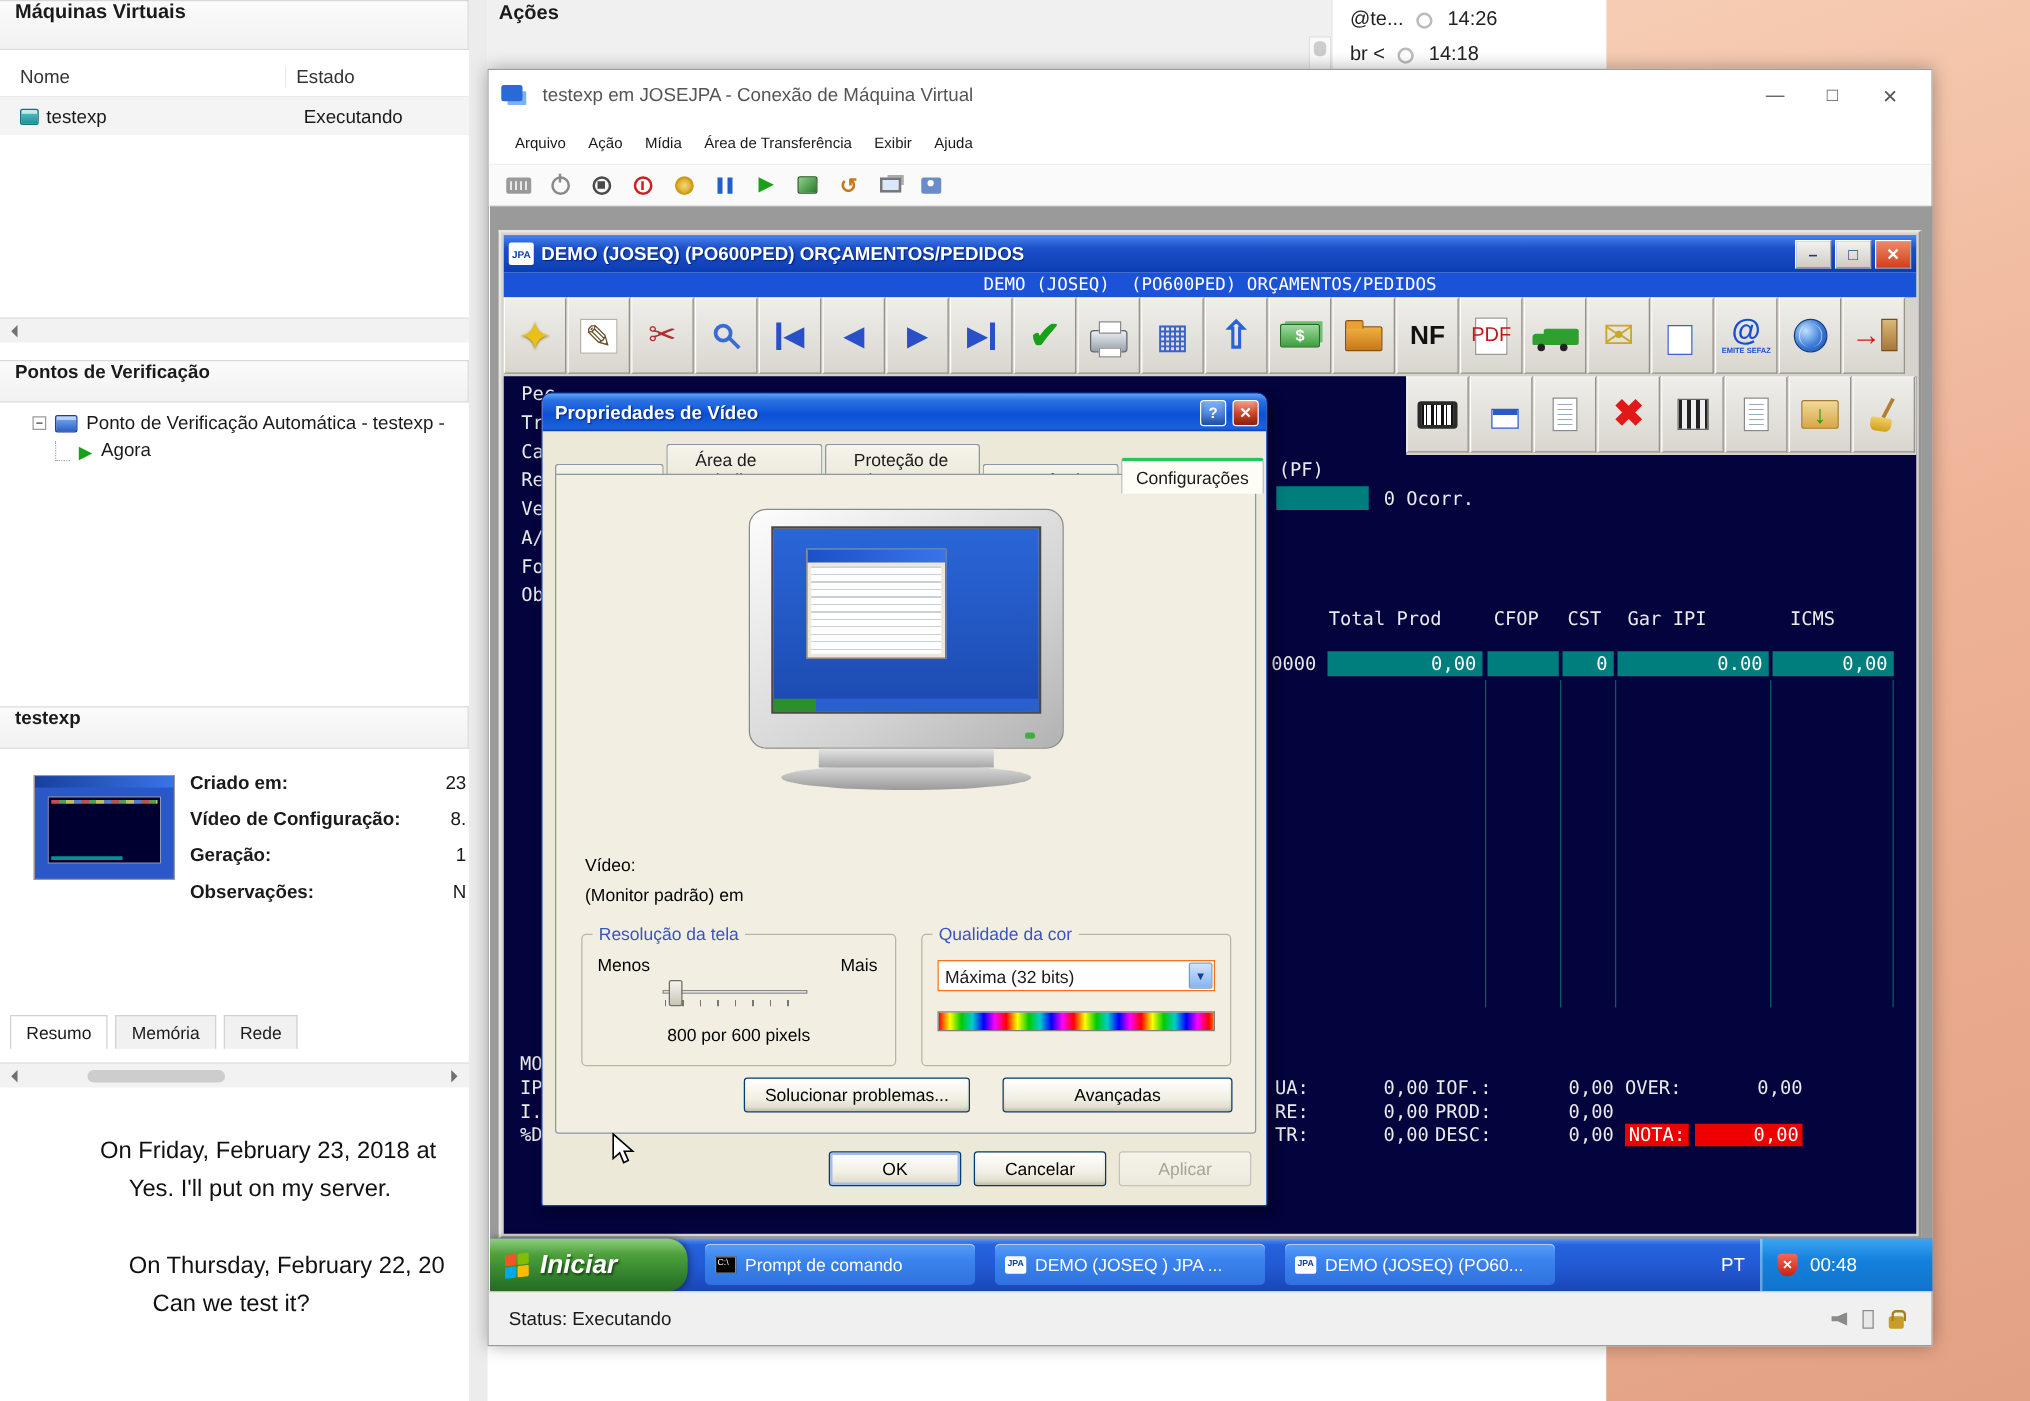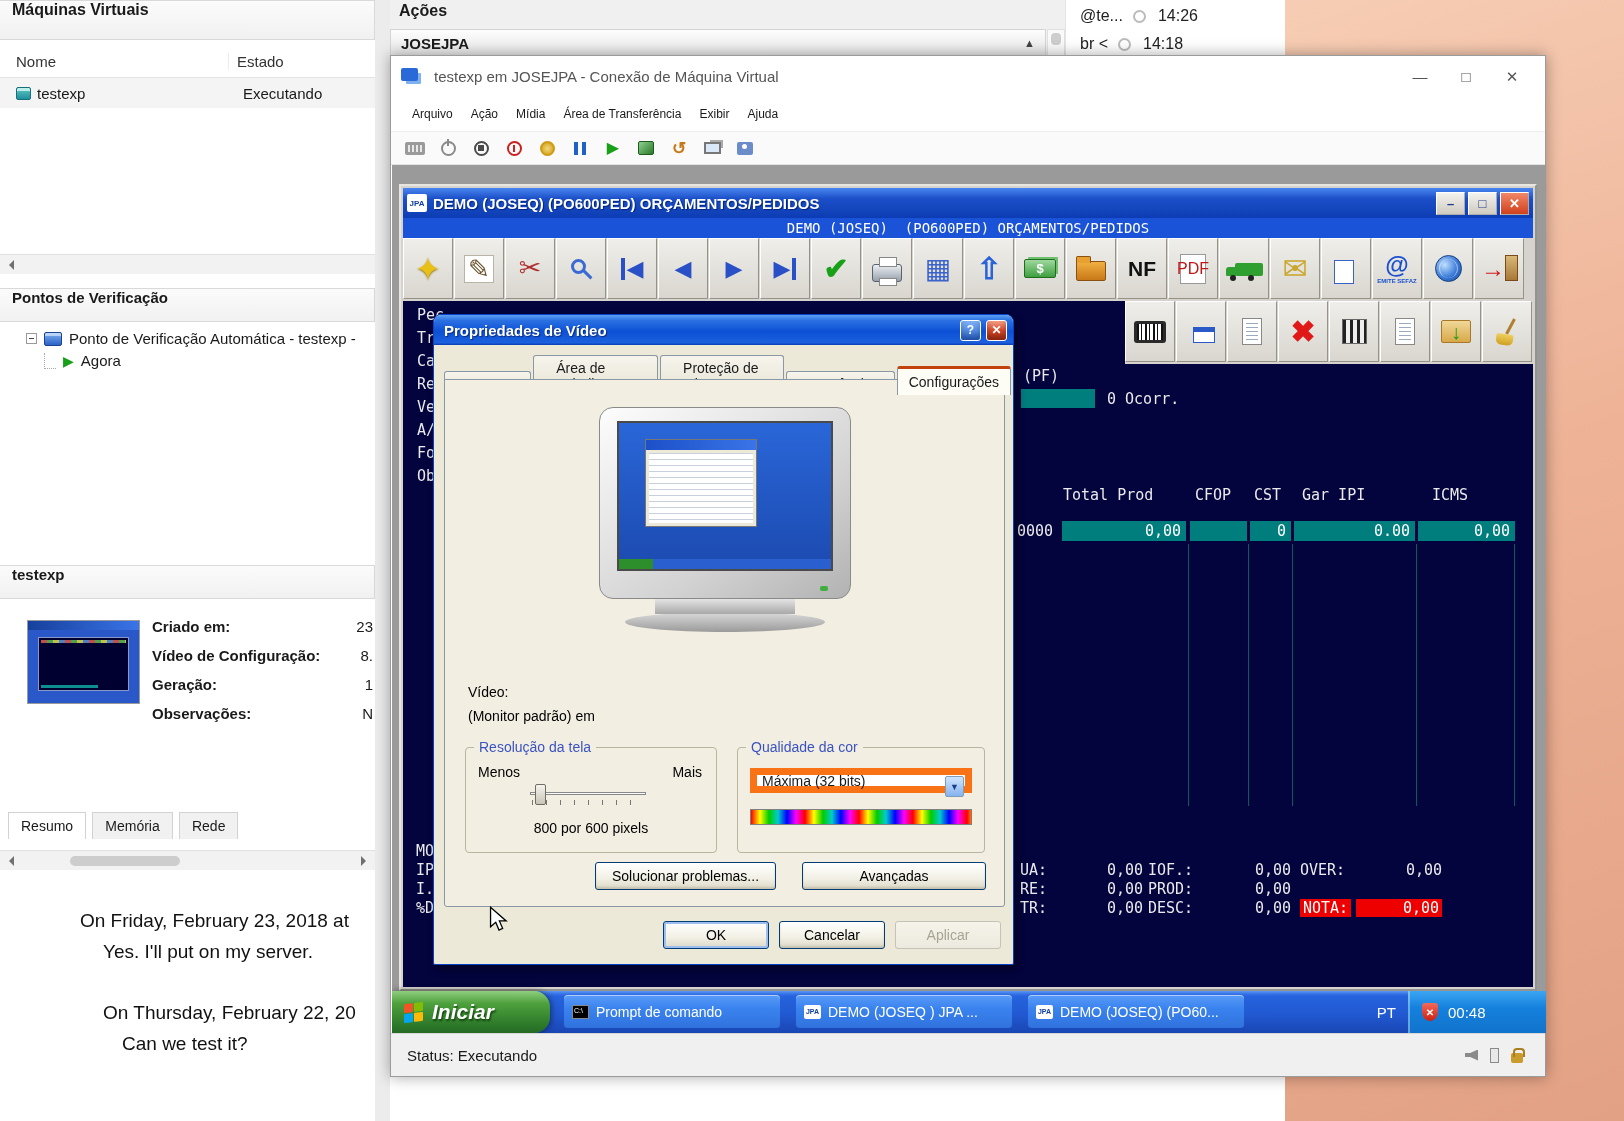--- a/index.html
+++ b/index.html
@@ -175,21 +175,21 @@
 #tray .clock{color:#fff;font-size:15px}
 
 
 #xpdialog{position:absolute;left:42px;top:258px;width:581px;height:651px;z-index:10;background:#ece9d8;border:1px solid #0842c8;border-radius:8px 8px 2px 2px;box-shadow:3px 4px 10px rgba(0,0,0,.45)}
 #xpd-title{position:absolute;left:0;top:0;right:0;height:30px;border-radius:7px 7px 0 0;background:linear-gradient(180deg,#5ba0f2 0%,#2b71e2 18%,#0c50d5 55%,#1b61dd 92%,#0a3fb4 100%);display:flex;align-items:center;padding:0 6px 0 10px;gap:5px}
 #xpd-title .t{color:#fff;font-weight:bold;font-size:15px;text-shadow:1px 1px 1px #0a2a7a;flex:1}
 .xpd-btn{width:21px;height:21px;border-radius:3px;border:1px solid #fff;color:#fff;font-size:12px;font-weight:bold;display:flex;align-items:center;justify-content:center;background:linear-gradient(#7fb3f6,#2a68d8);box-shadow:inset 0 -5px 6px rgba(0,0,0,.25)}
 .xpd-btn.close{background:linear-gradient(#f5a088,#d6492a 50%,#b33012)}
 .xtabs{position:absolute;left:10px;top:38px;display:flex;align-items:flex-end}
 .xtab{position:relative;top:2px;background:linear-gradient(#f6f4ec,#e6e2d2);border:1px solid #8a97a4;border-bottom:none;border-radius:3px 3px 0 0;padding:4px 22px;font-size:14px;margin-right:2px}
-.xtab.active{top:1px;padding:5px 11px;background:#fdfdf6;border-top:3px solid #c2410c;z-index:3}
+.xtab.active{top:1px;padding:5px 11px;background:#fdfdf6;border-top:3px solid #22c55e;z-index:3}
 #xpage{position:absolute;left:10px;top:64px;width:561px;height:528px;background:#f2efe2;border:1px solid #8a97a4;border-radius:0 3px 3px 3px}
 
 #crt{position:absolute;left:165px;top:92px;width:252px;height:192px;background:linear-gradient(145deg,#fdfdfd,#d2d2d2 65%,#b2b2b2);border:1px solid #8a8a8a;border-radius:14px;z-index:2}
 #crt-screen{position:absolute;left:17px;top:13px;width:216px;height:150px;background:linear-gradient(#2a66d8,#1c4ab0);border:2px solid #4a4a4a}
 .mini-win{position:absolute;left:26px;top:16px;width:112px;height:88px;background:#ece9d8;border:1px solid #777}
 .mini-title{height:10px;background:linear-gradient(90deg,#1c50c8,#3a74e8)}
 .mini-body{position:absolute;left:3px;top:13px;right:3px;bottom:3px;background:#fff;background-image:repeating-linear-gradient(180deg,#c8d0dc 0 1px,transparent 1px 6px)}
 .mini-task{position:absolute;left:0;right:0;bottom:0;height:10px;background:linear-gradient(90deg,#2c8f2c 0 16%,#2a5fd0 16%)}
 #crt-led{position:absolute;right:22px;bottom:7px;width:8px;height:5px;background:#3fae3f;border-radius:2px}
 #crt-neck{position:absolute;left:221px;top:284px;width:140px;height:15px;background:linear-gradient(#e4e4e4,#a8a8a8);z-index:2}
@@ -197,21 +197,21 @@
 .xlabel{position:absolute;font-size:14px;color:#000}
 
 .fs{position:absolute;border:1px solid #b9b5a2;border-radius:4px}
 .fs-legend{position:absolute;top:-9px;left:8px;background:#f2efe2;padding:0 5px;font-size:14px;color:#3b53c0}
 #fs-res{left:31px;top:432px;width:252px;height:106px}
 #fs-color{left:303px;top:432px;width:248px;height:106px}
 .sl{position:absolute;left:64px;top:34px;width:116px;height:26px}
 .sl-track{position:absolute;left:0;right:0;top:10px;height:3px;background:#fafafa;border:1px solid #888}
 .sl-ticks{position:absolute;left:2px;right:2px;top:18px;height:5px;background:repeating-linear-gradient(90deg,#777 0 1px,transparent 1px 14px)}
 .sl-handle{position:absolute;left:5px;top:2px;width:11px;height:21px;background:linear-gradient(180deg,#f4f3ee,#c9c5b6);border:1px solid #6f6d63;border-radius:2px}
-.dd{position:absolute;left:12px;top:20px;width:222px;height:25px;background:#fff;border:7px solid #f97316;display:flex;align-items:center;padding-left:5px;font-size:14px}
+.dd{position:absolute;left:12px;top:20px;width:222px;height:25px;background:#fff;border:1px solid #f97316;display:flex;align-items:center;padding-left:5px;font-size:14px}
 .dd-btn{position:absolute;right:1px;top:1px;width:19px;height:21px;background:linear-gradient(#cfe4fd,#86b4ef);border:1px solid #7f9db9;border-radius:2px;color:#1c3c8c;font-size:9px;display:flex;align-items:center;justify-content:center}
 .rainbow{position:absolute;left:12px;top:61px;width:222px;height:16px;border:1px solid #808080;background:repeating-linear-gradient(90deg,#f00 0,#ff0 9px,#0c0 18px,#0cc 27px,#00f 36px,#f0f 45px,#f00 54px)}
 .xbtn{position:absolute;height:28px;border:1px solid #003c74;border-radius:3px;background:linear-gradient(180deg,#fff,#f2f0e4 60%,#dcd8c8);font-size:14px;display:flex;align-items:center;justify-content:center;color:#000;box-shadow:inset 0 -2px 2px rgba(160,150,120,.35)}
 .xbtn.default{box-shadow:inset 0 0 0 2px #9ebef0}
 .xbtn.disabled{border-color:#c5c2b8;color:#a8a494;background:linear-gradient(180deg,#f6f4ea,#eceade);box-shadow:none}
 
 
 #cursor{position:absolute;left:96px;top:850px;z-index:30}
 
 
@@ -302,24 +302,20 @@
     </div>
 
     <span class="mailline" style="left:80px;top:910px">On Friday, February 23, 2018 at</span>
     <span class="mailline" style="left:103px;top:941px">Yes. I'll put on my server.</span>
     <span class="mailline" style="left:103px;top:1002px">On Thursday, February 22, 20</span>
     <span class="mailline" style="left:122px;top:1033px">Can we test it?</span>
   </div>
 
   <div id="acoes">
     <div class="title">Ações</div>
-    <div class="group">
-      <span>JOSEJPA</span>
-      <span class="up">▲</span>
-    </div>
     <div class="vscroll"></div>
   </div>
 
   <div id="chat">
     <div class="chat-row" style="top:3px">
       <span>@te...</span>
       <span class="clockdot"></span>
       <span class="time">14:26</span>
     </div>
     <div class="chat-row" style="top:31px">

